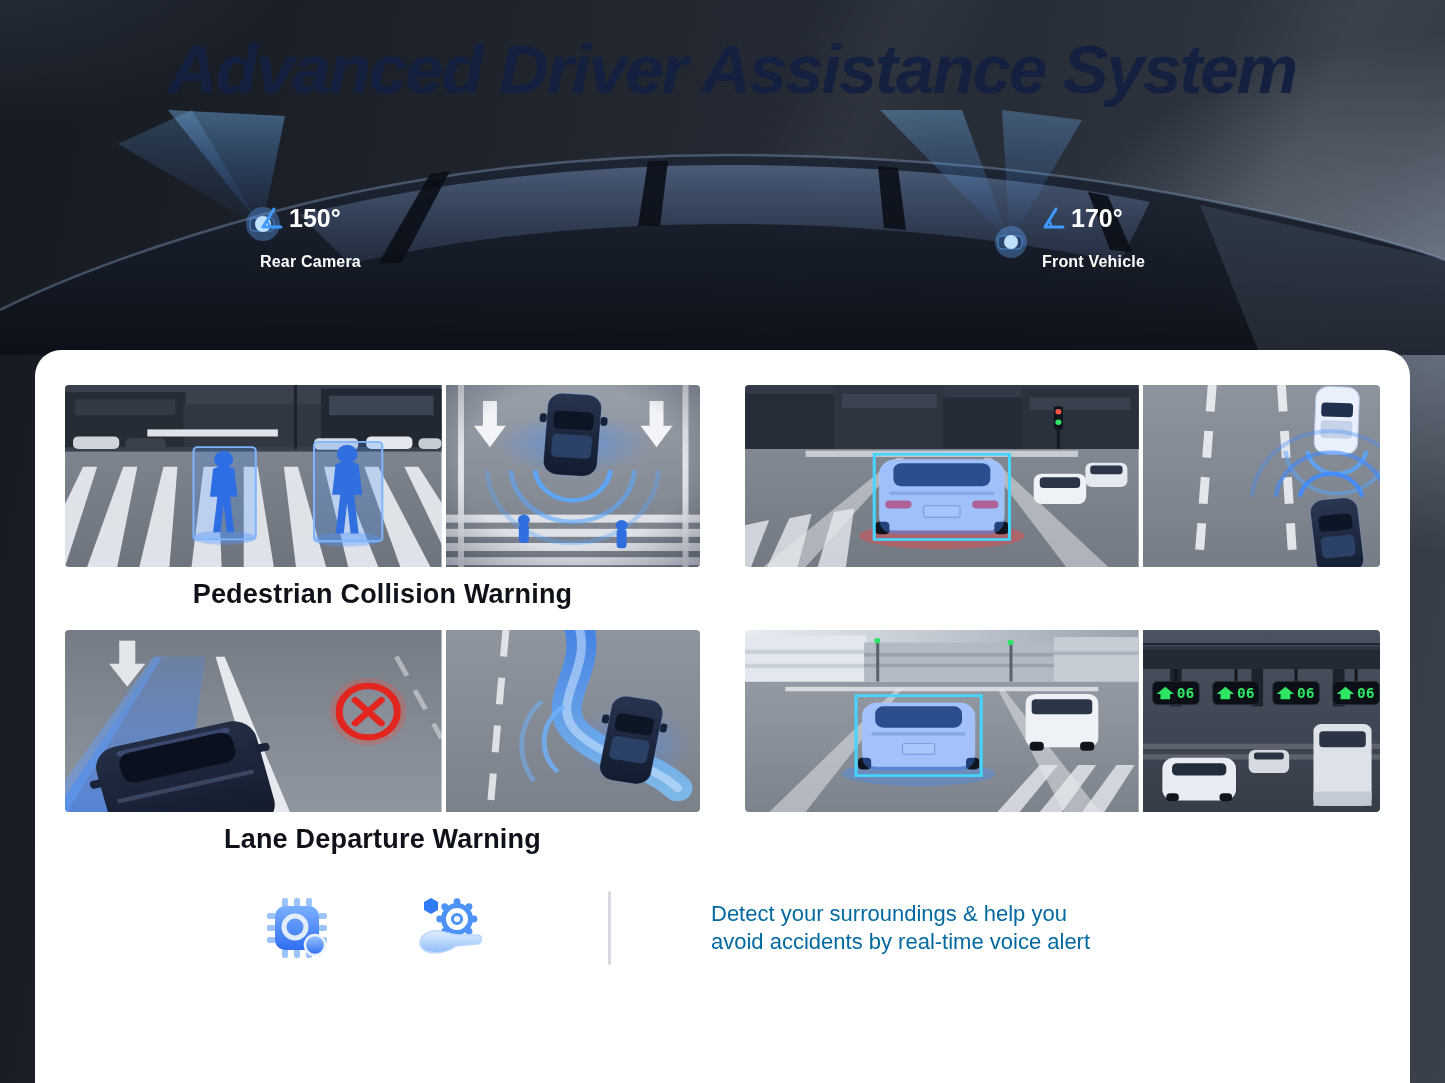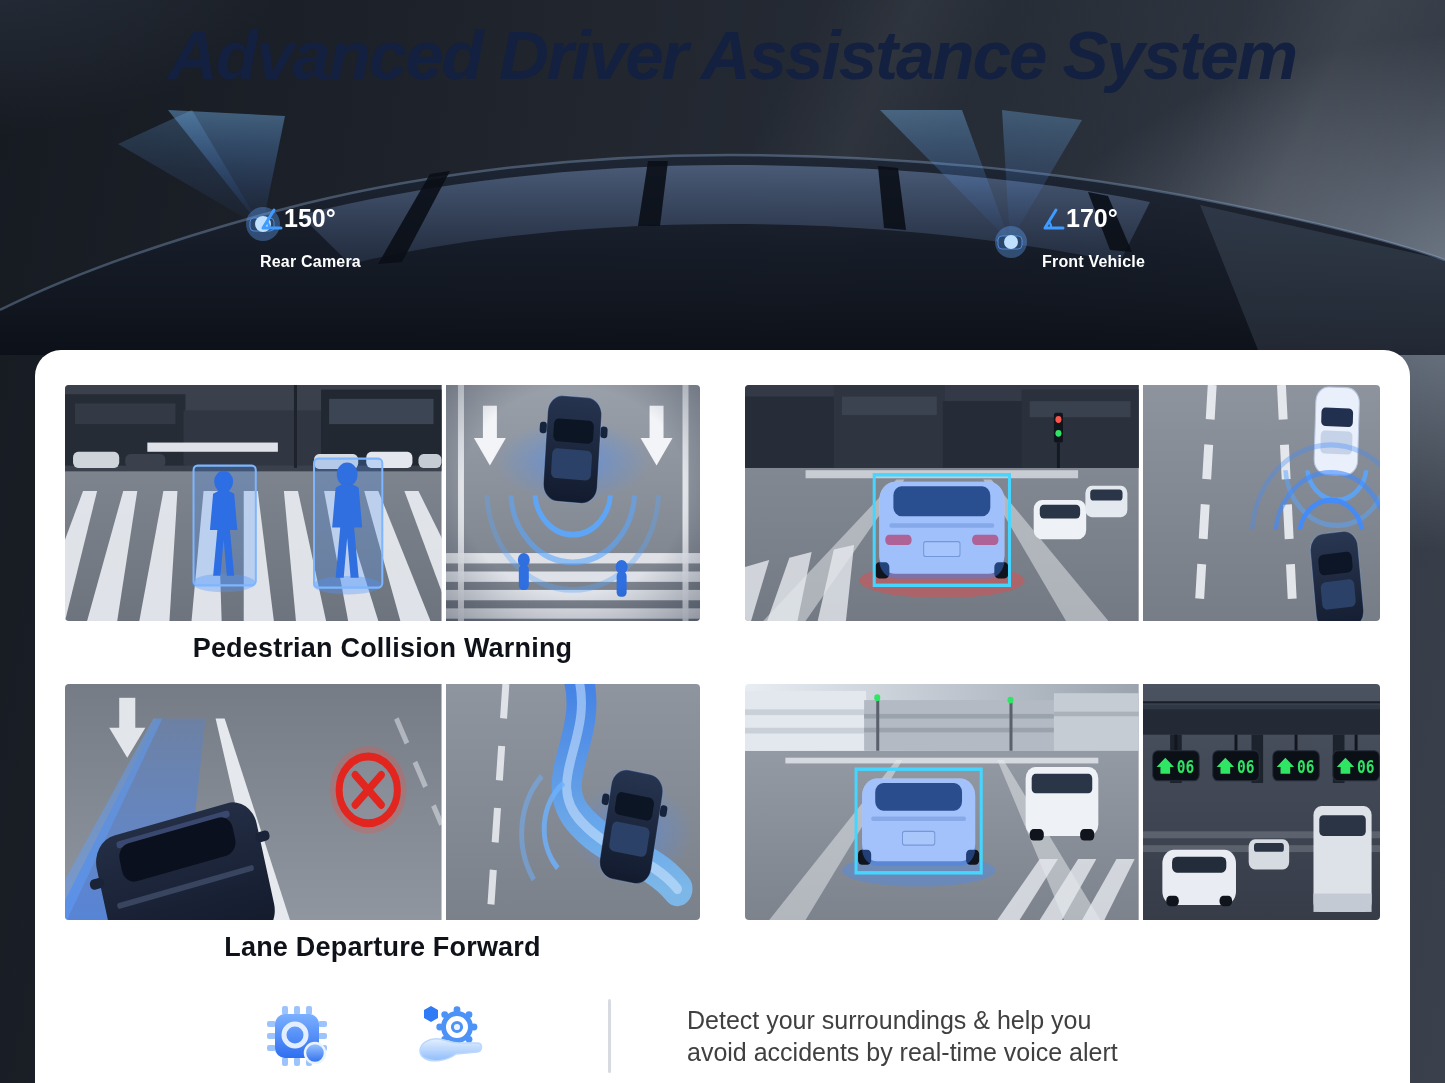--- a/index.html
+++ b/index.html
@@ -5,45 +5,45 @@
   *{margin:0;padding:0;box-sizing:border-box}
   html,body{width:1445px;height:1083px;overflow:hidden;font-family:"Liberation Sans",sans-serif}
   #page{position:relative;width:1445px;height:1083px;
     background:
       radial-gradient(760px 420px at 104% 27%, rgba(160,172,188,.60), rgba(160,172,188,0) 62%),
       radial-gradient(600px 340px at -4% -6%, rgba(95,115,145,.28), rgba(95,115,145,0) 60%),
       linear-gradient(100deg,#161a21 0%,#21262f 38%,#272d37 62%,#3a414c 100%);
   }
   .streak{position:absolute;inset:0;pointer-events:none;
     background:linear-gradient(115deg,transparent 42%,rgba(255,255,255,.045) 47%,transparent 52%,transparent 64%,rgba(255,255,255,.05) 70%,transparent 76%);}
-  .title{position:absolute;top:16px;left:0;right:0;text-align:center;
+  .title{position:absolute;top:30px;left:0;right:0;text-align:center;
     font-size:69px;font-weight:bold;font-style:italic;letter-spacing:-2px;color:#13203f;margin-left:19px;}
   .car-svg{position:absolute;top:110px;left:0;width:1445px;height:245px;z-index:1}
   .callout{position:absolute;z-index:3;color:#fff}
-  .angle-row{display:flex;align-items:flex-end;}
+  .angle-row{display:flex;gap:5px}
   .angle-text{font-size:25px;font-weight:bold;line-height:1}
   .cam-label{font-size:16px;font-weight:bold;margin-top:22px;letter-spacing:.2px}
   .callout-rear{left:260px;top:206px}
   .callout-front{left:1042px;top:206px}
 
   .panel{position:absolute;left:35px;right:35px;top:350px;bottom:0;background:#fff;
     border-radius:26px 26px 0 0;z-index:2}
   .grid{display:grid;grid-template-columns:1fr 1fr;column-gap:45px;padding:35px 30px 0}
-  .imgs{display:flex;gap:4px;height:236px;border-radius:4px;overflow:hidden}
+  .imgs{display:flex;gap:4px;height:182px;border-radius:4px;overflow:hidden}
   .imgs svg{height:100%;display:block}
   .w593{width:59.3%}
   .w62{width:62%}
   .imgs svg:last-child{flex:1}
   figcaption{text-align:center;font-size:27px;font-weight:bold;color:#0f1319;
     padding:12px 0 20px;letter-spacing:.2px}
   .footer{display:flex;align-items:center;padding:16px 30px 0 230px}
   .icon-chip{width:64px;height:64px}
   .icon-hand{width:78px;height:66px;margin-left:86px}
   .divider{width:3px;height:74px;background:#d7dbe1;margin-left:115px;border-radius:2px}
-  .footer-text{margin-left:76px;font-size:25px;color:#404040;line-height:1.28;font-weight:500}
+  .footer-text{margin-left:100px;font-size:22px;color:#0369a1;line-height:1.28;font-weight:500}
   .count{font-family:"DejaVu Sans Mono",monospace;font-weight:bold}
 </style>
 </head>
 <body>
 
 <div id="page">
   <div class="streak"></div>
 
   <h1 class="title">Advanced Driver Assistance System</h1>
 
@@ -404,21 +404,21 @@
             </g>
             <g transform="translate(186,122) rotate(10)">
               <rect x="-26" y="-46" width="52" height="96" rx="15" fill="url(#fNavy)" stroke="rgba(140,180,240,.3)"></rect>
               <rect x="-19" y="-26" width="38" height="20" rx="5" fill="#0c1523"></rect>
               <rect x="-19" y="0" width="38" height="26" rx="5" fill="#2c4168"></rect>
               <rect x="-33" y="-22" width="7" height="10" rx="3" fill="#16233c"></rect>
               <rect x="26" y="-22" width="7" height="10" rx="3" fill="#16233c"></rect>
             </g>
           </svg>
         </div>
-        <figcaption>Lane Departure Forward</figcaption>
+        <figcaption>Lane Departure Warning</figcaption>
       </figure>
 
       <figure>
         <div class="imgs">
           <svg class="w62" viewBox="0 0 390 205" preserveAspectRatio="none">
             <defs>
               <linearGradient id="gSky" x1="0" y1="0" x2="1" y2="0">
                 <stop offset="0" stop-color="#e8edf3"></stop>
                   <stop offset="1" stop-color="#9aa3ae"></stop>
               </linearGradient>

